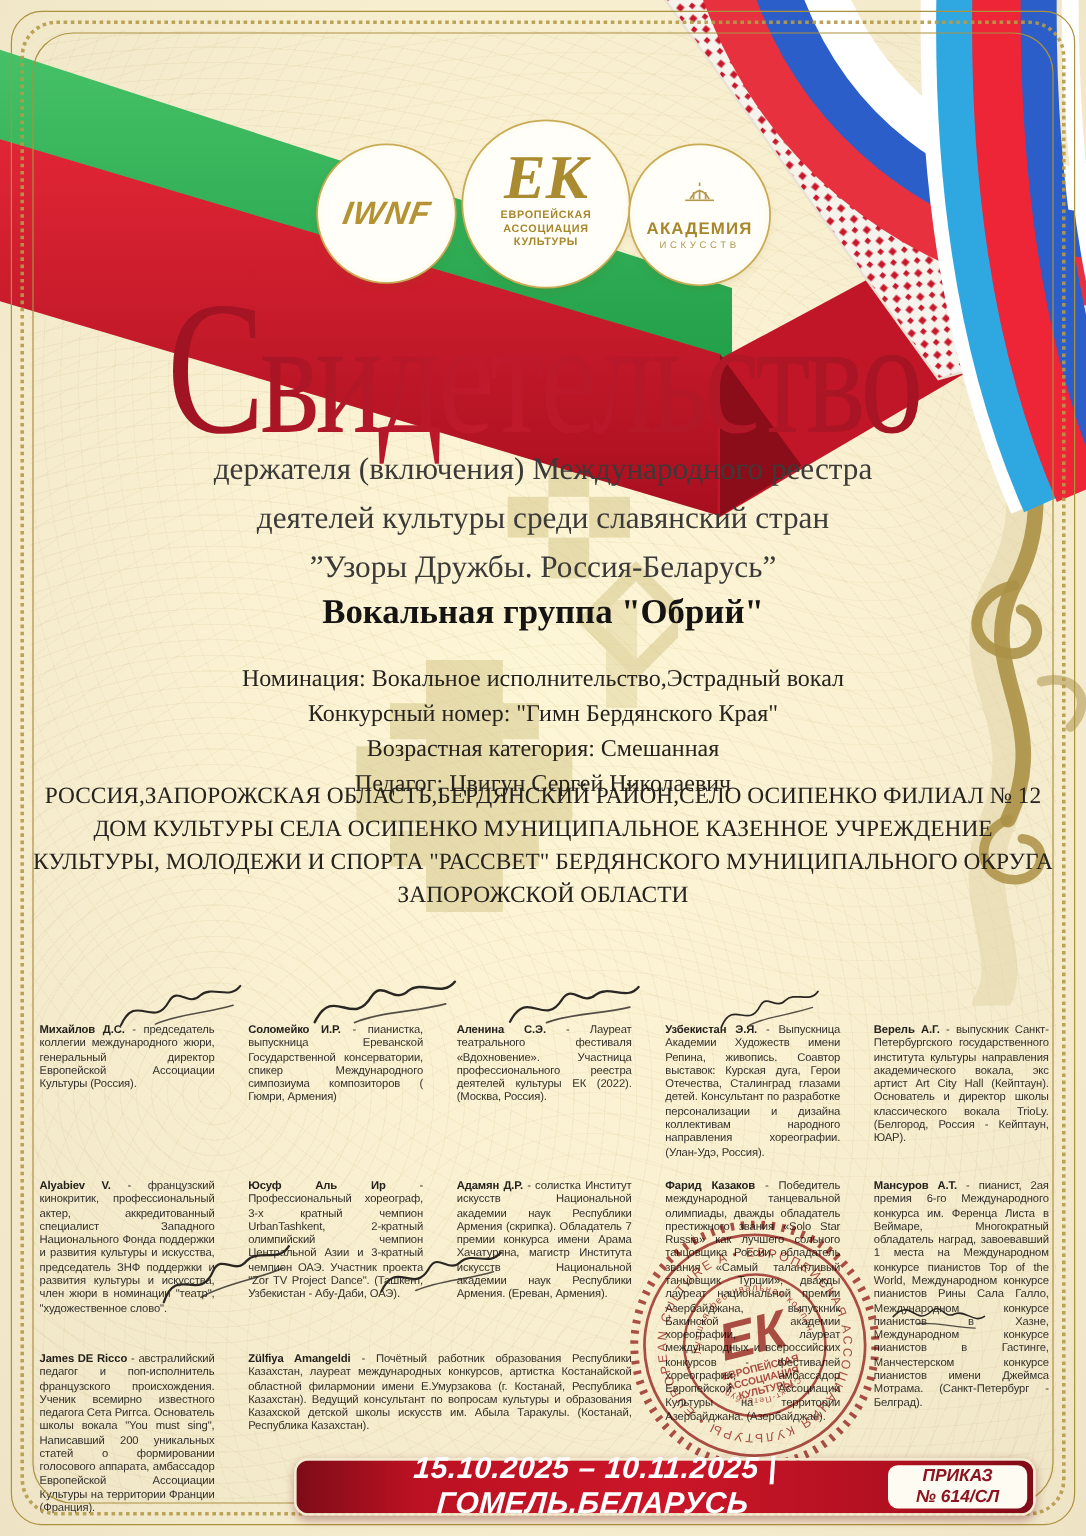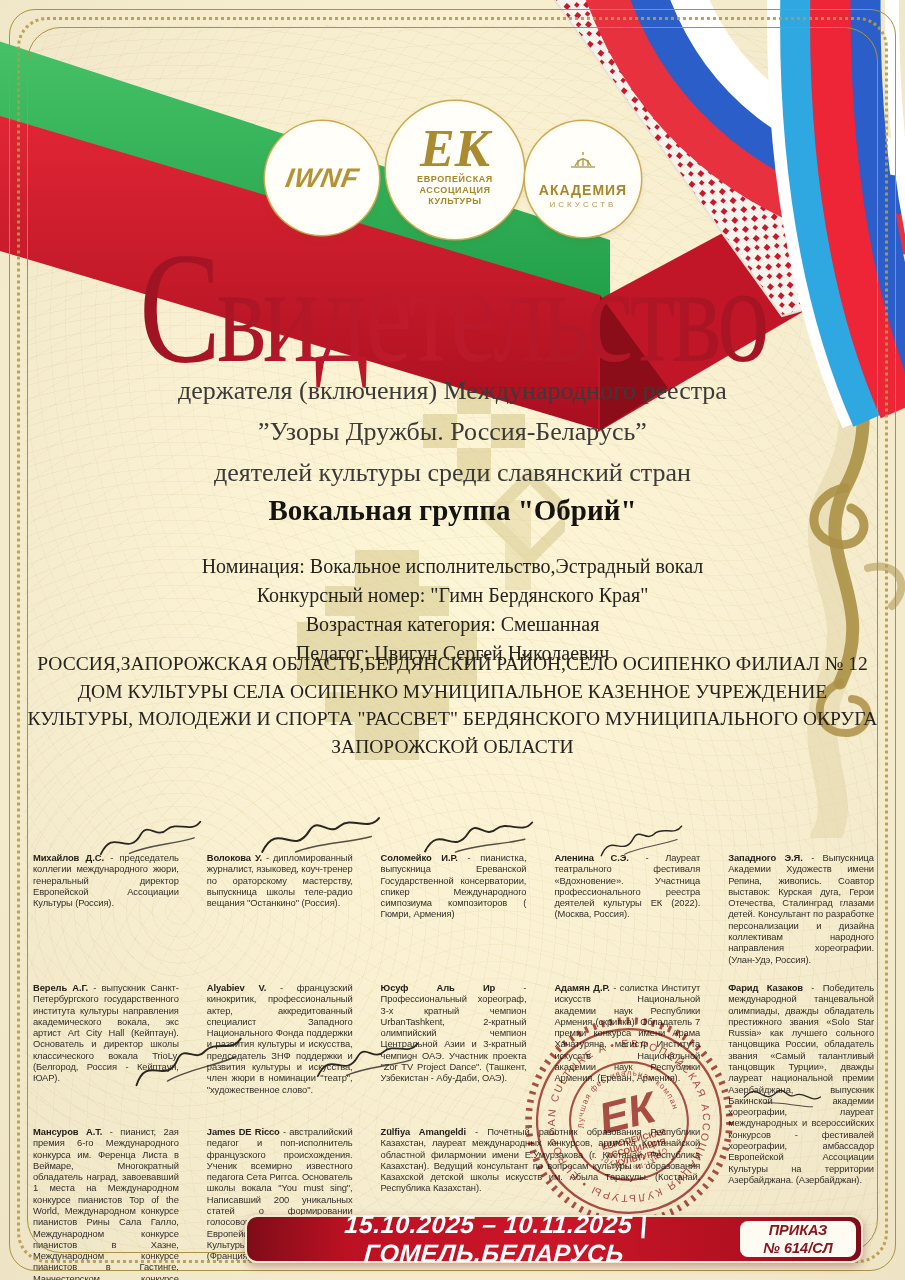--- a/index.html
+++ b/index.html
@@ -158,41 +158,40 @@
         <line x1="17" y1="2" x2="17" y2="5"></line>
       </g>
     </svg>
     <div class="acad-t">АКАДЕМИЯ</div>
     <div class="acad-s">ИСКУССТВ</div>
   </div>
 
   <div class="title">Свидетельство</div>
   <div class="subtitle">
     <div>держателя (включения) Международного реестра</div>
+    <div>деятелей культуры среди славянский стран</div>
     <div>”Узоры Дружбы. Россия-Беларусь”</div>
-    <div>деятелей культуры среди славянский стран</div>
   </div>
 
   <div class="recipient">Вокальная группа "Обрий"</div>
 
   <div class="details">
     <div>Номинация: Вокальное исполнительство,Эстрадный вокал</div>
     <div>Конкурсный номер: "Гимн Бердянского Края"</div>
     <div>Возрастная категория: Смешанная</div>
     <div>Педагог: Цвигун Сергей Николаевич</div>
   </div>
 
   <div class="institution">РОССИЯ,ЗАПОРОЖСКАЯ ОБЛАСТЬ,БЕРДЯНСКИЙ РАЙОН,СЕЛО ОСИПЕНКО ФИЛИАЛ № 12 ДОМ КУЛЬТУРЫ СЕЛА ОСИПЕНКО МУНИЦИПАЛЬНОЕ КАЗЕННОЕ УЧРЕЖДЕНИЕ КУЛЬТУРЫ, МОЛОДЕЖИ И СПОРТА "РАССВЕТ" БЕРДЯНСКОГО МУНИЦИПАЛЬНОГО ОКРУГА ЗАПОРОЖСКОЙ ОБЛАСТИ</div>
 
   <div class="jury">
     <div class="jury-cell"><b>Михайлов Д.С.</b> <span>- председатель коллегии международного жюри, генеральный директор Европейской Ассоциации Культуры (Россия).</span></div>
-    <div class="jury-cell"><b>Волокова У.</b> <span>- дипломированный журналист, языковед, коуч-тренер по ораторскому мастерству, выпускница школы теле-радио вещания "Останкино" (Россия).</span></div>
     <div class="jury-cell"><b>Соломейко И.Р.</b> <span>- пианистка, выпускница Ереванской Государственной консерватории, спикер Международного симпозиума композиторов ( Гюмри, Армения)</span></div>
     <div class="jury-cell"><b>Аленина С.Э.</b> <span>- Лауреат театрального фестиваля «Вдохновение». Участница профессионального реестра деятелей культуры ЕК (2022). (Москва, Россия).</span></div>
-    <div class="jury-cell"><b>Западного Э.Я.</b> <span>- Выпускница Академии Художеств имени Репина, живопись. Соавтор выставок: Курская дуга, Герои Отечества, Сталинград глазами детей. Консультант по разработке персонализации и дизайна коллективам народного направления хореографии. (Улан-Удэ, Россия).</span></div>
+    <div class="jury-cell"><b>Узбекистан Э.Я.</b> <span>- Выпускница Академии Художеств имени Репина, живопись. Соавтор выставок: Курская дуга, Герои Отечества, Сталинград глазами детей. Консультант по разработке персонализации и дизайна коллективам народного направления хореографии. (Улан-Удэ, Россия).</span></div>
     <div class="jury-cell"><b>Верель А.Г.</b> <span>- выпускник Санкт-Петербургского государственного института культуры направления академического вокала, экс артист Art City Hall (Кейптаун). Основатель и директор школы классического вокала TrioLy. (Белгород, Россия - Кейптаун, ЮАР).</span></div>
     <div class="jury-cell"><b>Alyabiev V.</b> <span>- французский кинокритик, профессиональный актер, аккредитованный специалист Западного Национального Фонда поддержки и развития культуры и искусства, председатель ЗНФ поддержки и развития культуры и искусства, член жюри в номинации "театр", "художественное слово".</span></div>
     <div class="jury-cell"><b>Юсуф Аль Ир</b> <span>- Профессиональный хореограф, 3-х кратный чемпион UrbanTashkent, 2-кратный олимпийский чемпион Центральной Азии и 3-кратный чемпион ОАЭ. Участник проекта "Zor TV Project Dance". (Ташкент, Узбекистан - Абу-Даби, ОАЭ).</span></div>
     <div class="jury-cell"><b>Адамян Д.Р.</b> <span>- солистка Институт искусств Национальной академии наук Республики Армения (скрипка). Обладатель 7 премии конкурса имени Арама Хачатуряна, магистр Института искусств Национальной академии наук Республики Армения. (Ереван, Армения).</span></div>
     <div class="jury-cell"><b>Фарид Казаков</b> <span>- Победитель международной танцевальной олимпиады, дважды обладатель престижного звания «Solo Star Russia» как лучшего сольного танцовщика России, обладатель звания «Самый талантливый танцовщик Турции», дважды лауреат национальной премии Азербайджана, выпускник Бакинской академии хореографии, лауреат международных и всероссийских конкурсов - фестивалей хореографии, амбассадор Европейской Ассоциации Культуры на территории Азербайджана. (Азербайджан).</span></div>
     <div class="jury-cell"><b>Мансуров А.Т.</b> <span>- пианист, 2ая премия 6-го Международного конкурса им. Ференца Листа в Веймаре, Многократный обладатель наград, завоевавший 1 места на Международном конкурсе пианистов Top of the World, Международном конкурсе пианистов Рины Сала Галло, Международном конкурсе пианистов в Хазне, Международном конкурсе пианистов в Гастинге, Манчестерском конкурсе пианистов имени Джеймса Мотрама. (Санкт-Петербург - Белград).</span></div>
     <div class="jury-cell"><b>James DE Ricco</b> <span>- австралийский педагог и поп-исполнитель французского происхождения. Ученик всемирно известного педагога Сета Риггса. Основатель школы вокала "You must sing", Написавший 200 уникальных статей о формировании голосового аппарата, амбассадор Европейской Ассоциации Культуры на территории Франции (Франция).</span></div>
     <div class="jury-cell span2"><b>Zülfiya Amangeldi</b> <span>- Почётный работник образования Республики Казахстан, лауреат международных конкурсов, артистка Костанайской областной филармонии имени Е.Умурзакова (г. Костанай, Республика Казахстан). Ведущий консультант по вопросам культуры и образования Казахской детской школы искусств им. Абыла Таракулы. (Костанай, Республика Казахстан).</span></div>
   </div>
 

